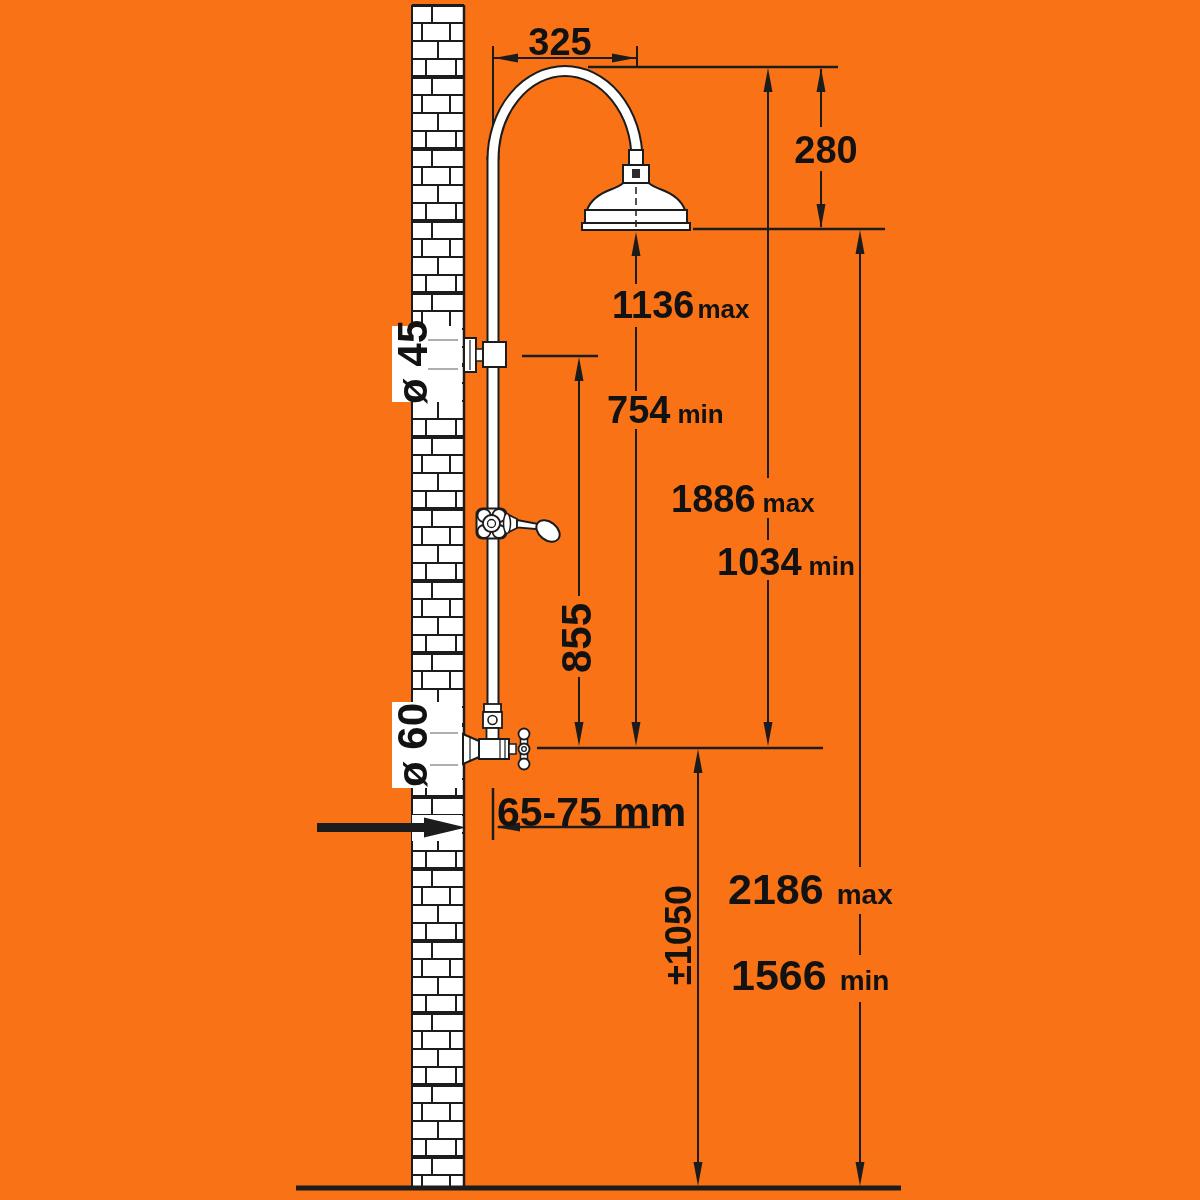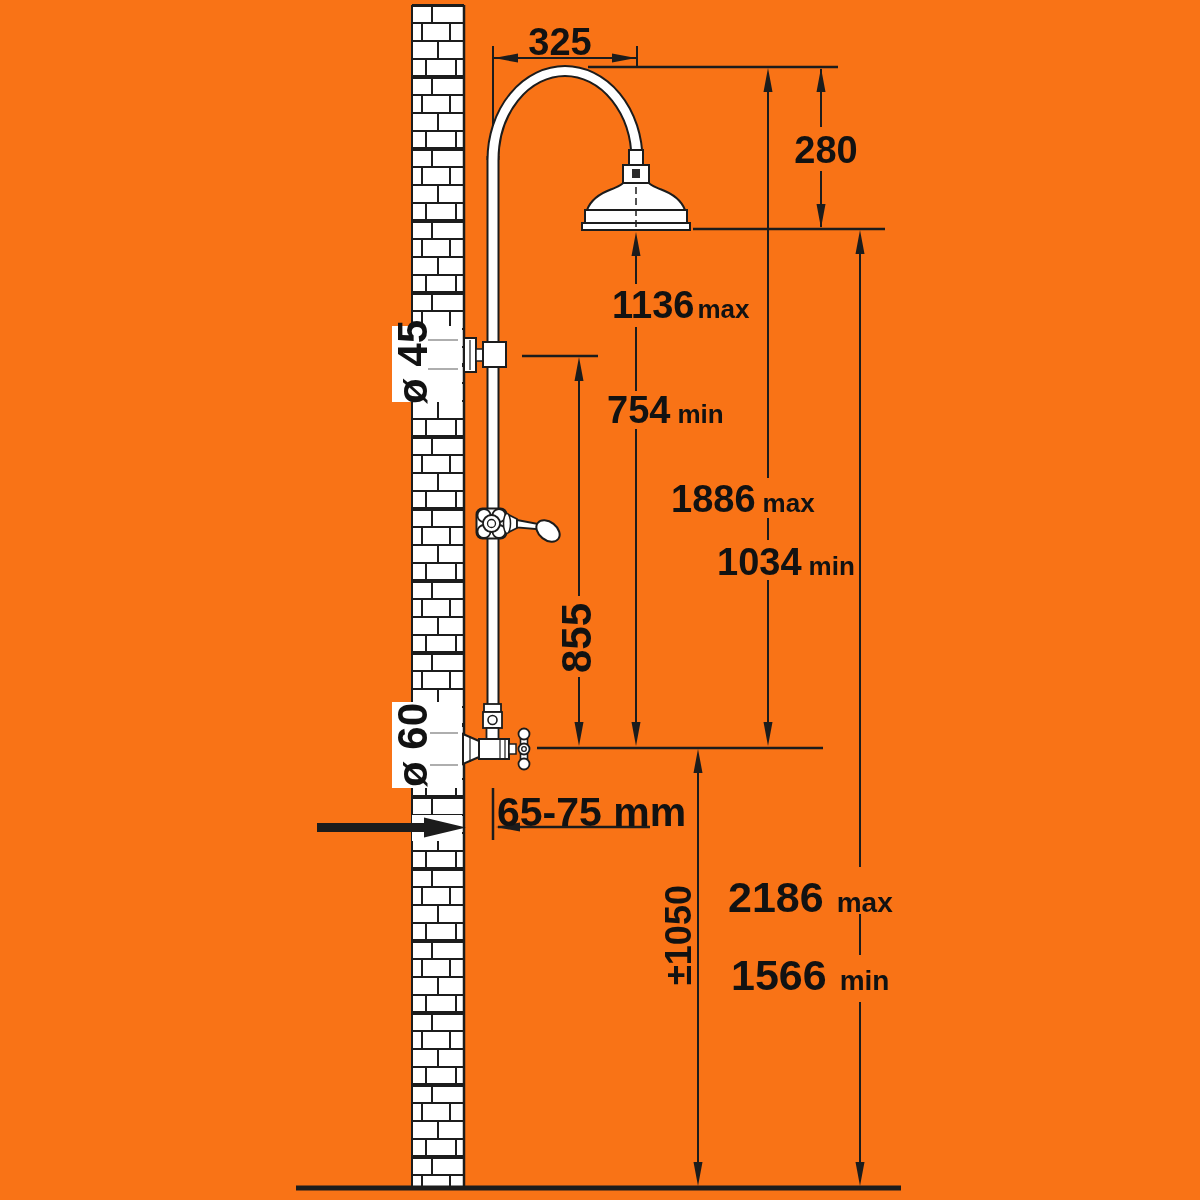--- a/index.html
+++ b/index.html
@@ -16,21 +16,21 @@
   .sfx{font-size:26px;line-height:1;margin-left:7px;}
   .sfx-tight{margin-left:3px;}
   .sfx-lg{font-size:28px;line-height:1;margin-left:13px;}
   .rot{transform:rotate(-90deg);transform-origin:center center;text-align:center;}
   .lbl-325{left:460px;top:23px;width:200px;text-align:center;font-size:38px;line-height:1;}
   .lbl-280{left:726px;top:131px;width:200px;text-align:center;font-size:38px;line-height:1;}
   .lbl-1136{left:612px;top:286px;text-align:right;}
   .lbl-754{left:607px;top:391px;}
   .lbl-1416{left:671px;top:480px;}
   .lbl-1034{left:702px;top:543px;margin-left:15px;}
-  .lbl-2186{left:728px;top:868px;margin-top:8px;}
+  .lbl-2186{left:728px;top:868px;}
   .lbl-1804{left:731px;top:954px;}
   .lbl-855{left:507px;top:616px;width:140px;height:44px;line-height:44px;font-size:42px;}
   .lbl-1050{left:599px;top:915px;width:160px;height:40px;line-height:40px;font-size:36px;}
   .lbl-d45{left:353px;top:339px;width:120px;height:46px;line-height:46px;font-size:42px;}
   .lbl-d60{left:353px;top:722px;width:120px;height:46px;line-height:46px;font-size:42px;}
   .lbl-6575{left:497px;top:792px;font-size:41px;line-height:1;}
 </style>
 </head>
 <body>
 

